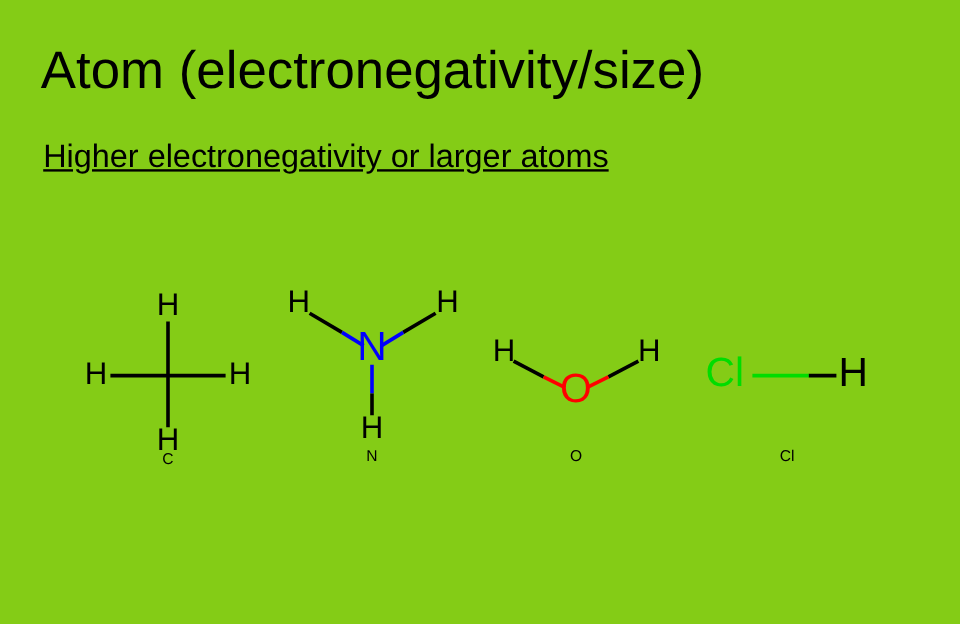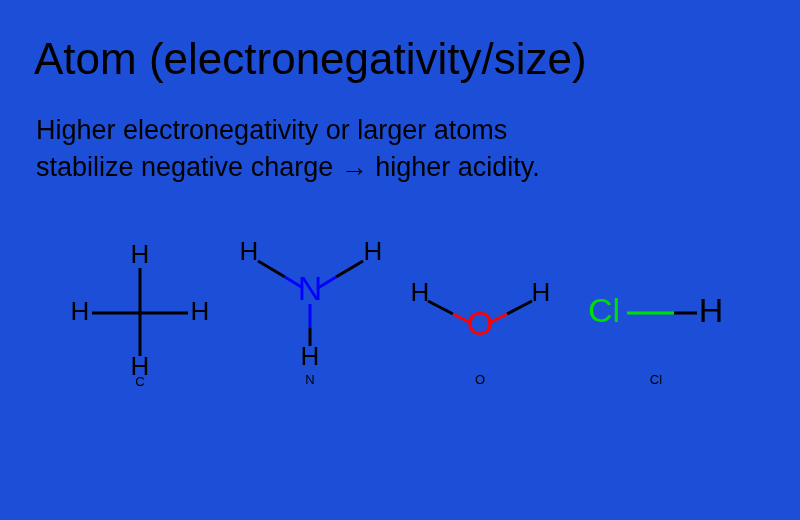--- a/index.html
+++ b/index.html
@@ -4,21 +4,21 @@
 <style>
   html, body {
     margin: 0;
     padding: 0;
     background: #ffffff;
   }
   #slide {
     position: relative;
     width: 800px;
     height: 520px;
-    background: #1d4ed8;
+    background: #84cc16;
     overflow: hidden;
     font-family: "Liberation Sans", sans-serif;
   }
   #slide-title {
     position: absolute;
     left: 34px;
     top: 33px;
     font-size: 44px;
     line-height: 52px;
     color: #000000;
@@ -31,20 +31,21 @@
     left: 36px;
     top: 112px;
     width: 700px;
     font-size: 27px;
     line-height: 37px;
     color: #000000;
   }
   #slide-body .body-line {
     display: block;
     white-space: nowrap;
+    text-decoration: underline;
   }
   #molecule-row {
     position: absolute;
     left: 0;
     top: 228px;
     width: 800px;
     height: 175px;
   }
   .molecule {
     position: absolute;
@@ -81,21 +82,20 @@
 </style>
 </head>
 <body>
 
 <div id="slide">
 
   <h1 id="slide-title">Atom (electronegativity/size)</h1>
 
   <div id="slide-body">
     <span class="body-line">Higher electronegativity or larger atoms</span>
-    <span class="body-line">stabilize negative charge → higher acidity.</span>
   </div>
 
   <div id="molecule-row">
 
     <div class="molecule mol-methane">
       <svg width="165" height="175" viewBox="0 0 165 175" xmlns="http://www.w3.org/2000/svg">
 
         <line class="bond" x1="80" y1="85" x2="80" y2="40" stroke="#000000"></line>
         <line class="bond" x1="80" y1="85" x2="80" y2="128" stroke="#000000"></line>
         <line class="bond" x1="80" y1="85" x2="32" y2="85" stroke="#000000"></line>

